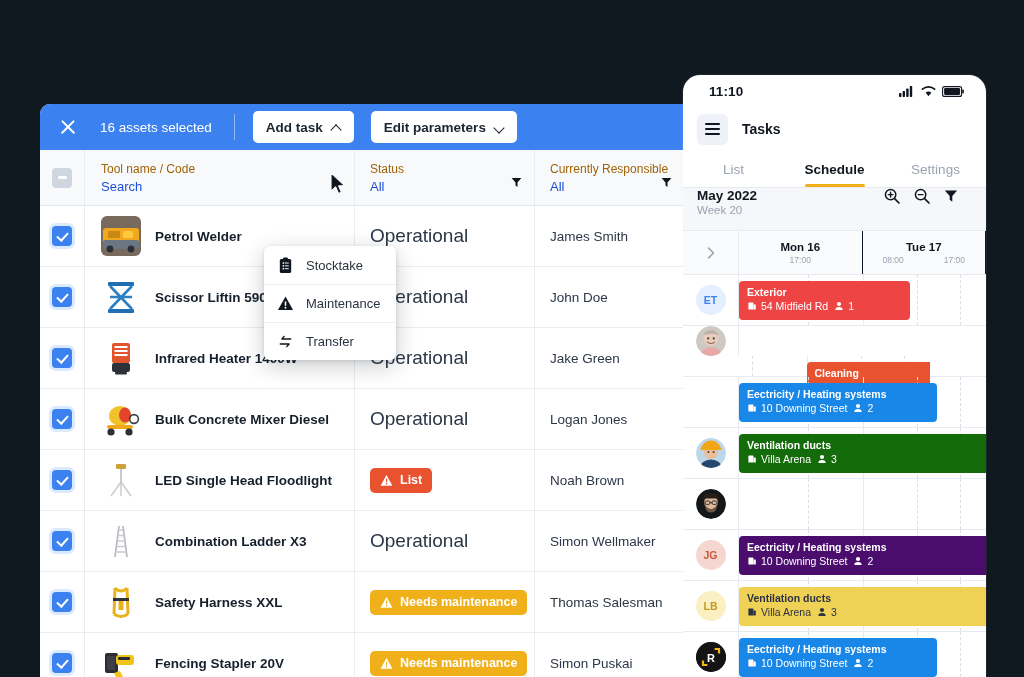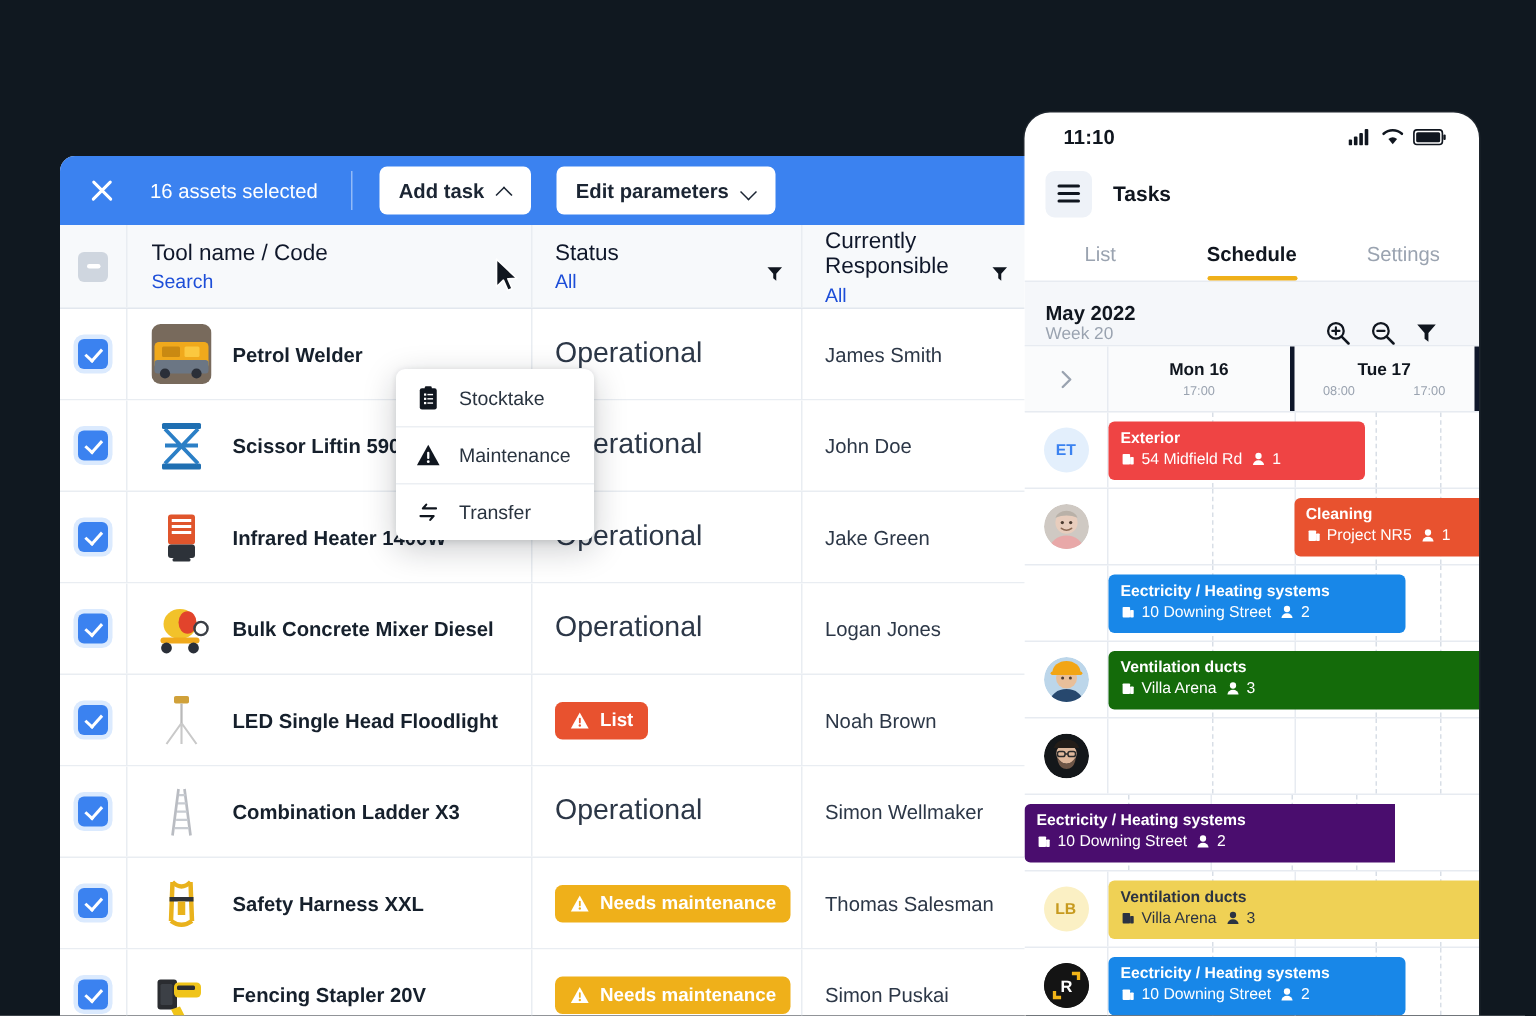--- a/index.html
+++ b/index.html
@@ -71,21 +71,21 @@
              padding-left: 16px; border-right: 1px solid #e9edf2; }
   .c-status{ width: 180px; flex: none; display: flex; align-items: center; padding-left: 15px;
              border-right: 1px solid #e9edf2; }
   .c-resp  { width: 149px; flex: none; display: flex; align-items: center; padding-left: 15px; }
 
   .thead .c-check, .thead .c-name, .thead .c-status, .thead .c-resp {
     flex-direction: column; align-items: flex-start; justify-content: center; gap: 3px;
     position: relative;
   }
   .thead .c-check { align-items: center; }
-  .th-title { font-size: 15px; color: #0f172a; font-weight: normal; }
+  .th-title { font-size: 12px; color: #a16207; font-weight: normal; }
   .th-sub   { font-size: 13px; color: #1d4ed8; }
   .filter-ic {
     position: absolute; right: 12px; bottom: 17px; width: 11px; height: 11px;
   }
   .box-dash {
     width: 20px; height: 20px; background: #cfd6df; border-radius: 4px;
     display: flex; align-items: center; justify-content: center; cursor: pointer;
   }
   .box-dash::after { content: ""; width: 9px; height: 2.2px; background: #fff; border-radius: 2px; }
   .box-check {
@@ -152,36 +152,36 @@
   .tab {
     flex: 1; display: flex; align-items: center; justify-content: center;
     font-size: 13.5px; color: #9aa3b0; position: relative; cursor: pointer;
   }
   .tab.active { color: #10161f; font-weight: bold; }
   .tab.active::after {
     content: ""; position: absolute; left: 50%; transform: translateX(-50%);
     bottom: 0; width: 60px; height: 3px; background: #efb01a; border-radius: 2px;
   }
   #cal-head {
-    height: 43px; background: #f5f7fa; display: flex; align-items: flex-end;
+    height: 43px; background: #f5f7fa; display: flex; align-items: flex-start;
     padding: 0 28px 0 14px; justify-content: space-between;
     border-bottom: 1px solid #e7ebf1;
   }
   #cal-month { font-size: 13.5px; font-weight: bold; color: #10161f; line-height: 15px; }
   #cal-week { font-size: 11.5px; color: #9aa3b0; line-height: 14px; }
   .cal-tools { display: flex; align-items: center; gap: 14px; }
   .cal-tools svg { cursor: pointer; }
 
   #daybar { display: flex; height: 44px; background: #fafbfc; border-bottom: 1px solid #e7ebf1; }
   #daybar .gutter {
     width: 56px; flex: none; border-right: 1px solid #e7ebf1;
     display: flex; align-items: center; justify-content: center;
   }
   .day-col {
-    flex: 1; border-right: 3px solid #0f172a; display: flex; flex-direction: column;
+    flex: 1; border-right: 1px solid #0f172a; display: flex; flex-direction: column;
     align-items: center; justify-content: center; gap: 2px;
   }
   .day-label { font-size: 11.5px; font-weight: bold; color: #10161f; }
   .day-times { display: flex; width: 100%; justify-content: space-around; }
   .t-lab { font-size: 8.5px; color: #9aa3b0; }
 
   #grid-body { position: relative; }
   .grow { display: flex; border-bottom: 1px solid #e7ebf1; position: relative; }
   .grow .gutter {
     width: 56px; flex: none; border-right: 1px solid #e7ebf1;
@@ -586,21 +586,21 @@
                <span>54 Midfield Rd</span>
                <svg width="10" height="10" viewBox="0 0 10 10" style="margin-left:2px">
                  <circle cx="5" cy="3" r="2.1" fill="#fff"></circle>
                  <path d="M1.3 9 a3.7 3.1 0 0 1 7.4 0 Z" fill="#fff"></path>
                </svg>
                <span>1</span>
              </div>
            </div>
      </div>
         </div>
-        <div class="grow" style="height: 51px;">
+        <div class="grow" style="height: 51px; flex-direction: column;">
           <div class="gutter">
             <div class="avatar">
               <svg viewBox="0 0 30 30" width="30" height="30">
                 <circle cx="15" cy="15" r="15" fill="#cfc9c3"></circle>
        <circle cx="15" cy="12.4" r="7.4" fill="#e8cdbd"></circle>
        <path d="M4 30 a11 9 0 0 1 22 0 Z" fill="#e8a8a8"></path>
        <path d="M7.6 9.2 a7.6 6 0 0 1 14.8 0 q-7.4 -3.2 -14.8 0Z" fill="#b9b1a8"></path>
        <circle cx="12.2" cy="12.4" r="1.1" fill="#4a3a30"></circle>
                 <circle cx="17.8" cy="12.4" r="1.1" fill="#4a3a30"></circle>
        <path d="M11.6 16.2 q3.4 2.6 6.8 0" stroke="#8c6a55" stroke-width="1.1" fill="none" stroke-linecap="round"></path>
@@ -705,20 +705,23 @@
           </div>
      <div class="lane">
        <div class="vline dash" style="left:69.16000000000001px"></div>
        <div class="vline solid" style="left:123.5px"></div>
        <div class="vline dash" style="left:177.84px"></div>
        <div class="vline dash" style="left:221.065px"></div>
 
      </div>
         </div>
         <div class="grow" style="height: 51px;">
+          <div class="gutter">
+            <div class="avatar" style="background:#f6d6d1;color:#c8583f">JG</div>
+          </div>
      <div class="lane">
        <div class="vline dash" style="left:69.16000000000001px"></div>
        <div class="vline solid" style="left:123.5px"></div>
        <div class="vline dash" style="left:177.84px"></div>
        <div class="vline dash" style="left:221.065px"></div>
        <div class="evt sq-right" style="left:0px;width:247px;background:#4a0d6e">
              <div class="evt-title">Eectricity / Heating systems</div>
              <div class="evt-sub">
                <svg width="10" height="10" viewBox="0 0 10 10">
                  <rect x="1.4" y="1.6" width="5" height="7" rx=".6" fill="#fff"></rect>

